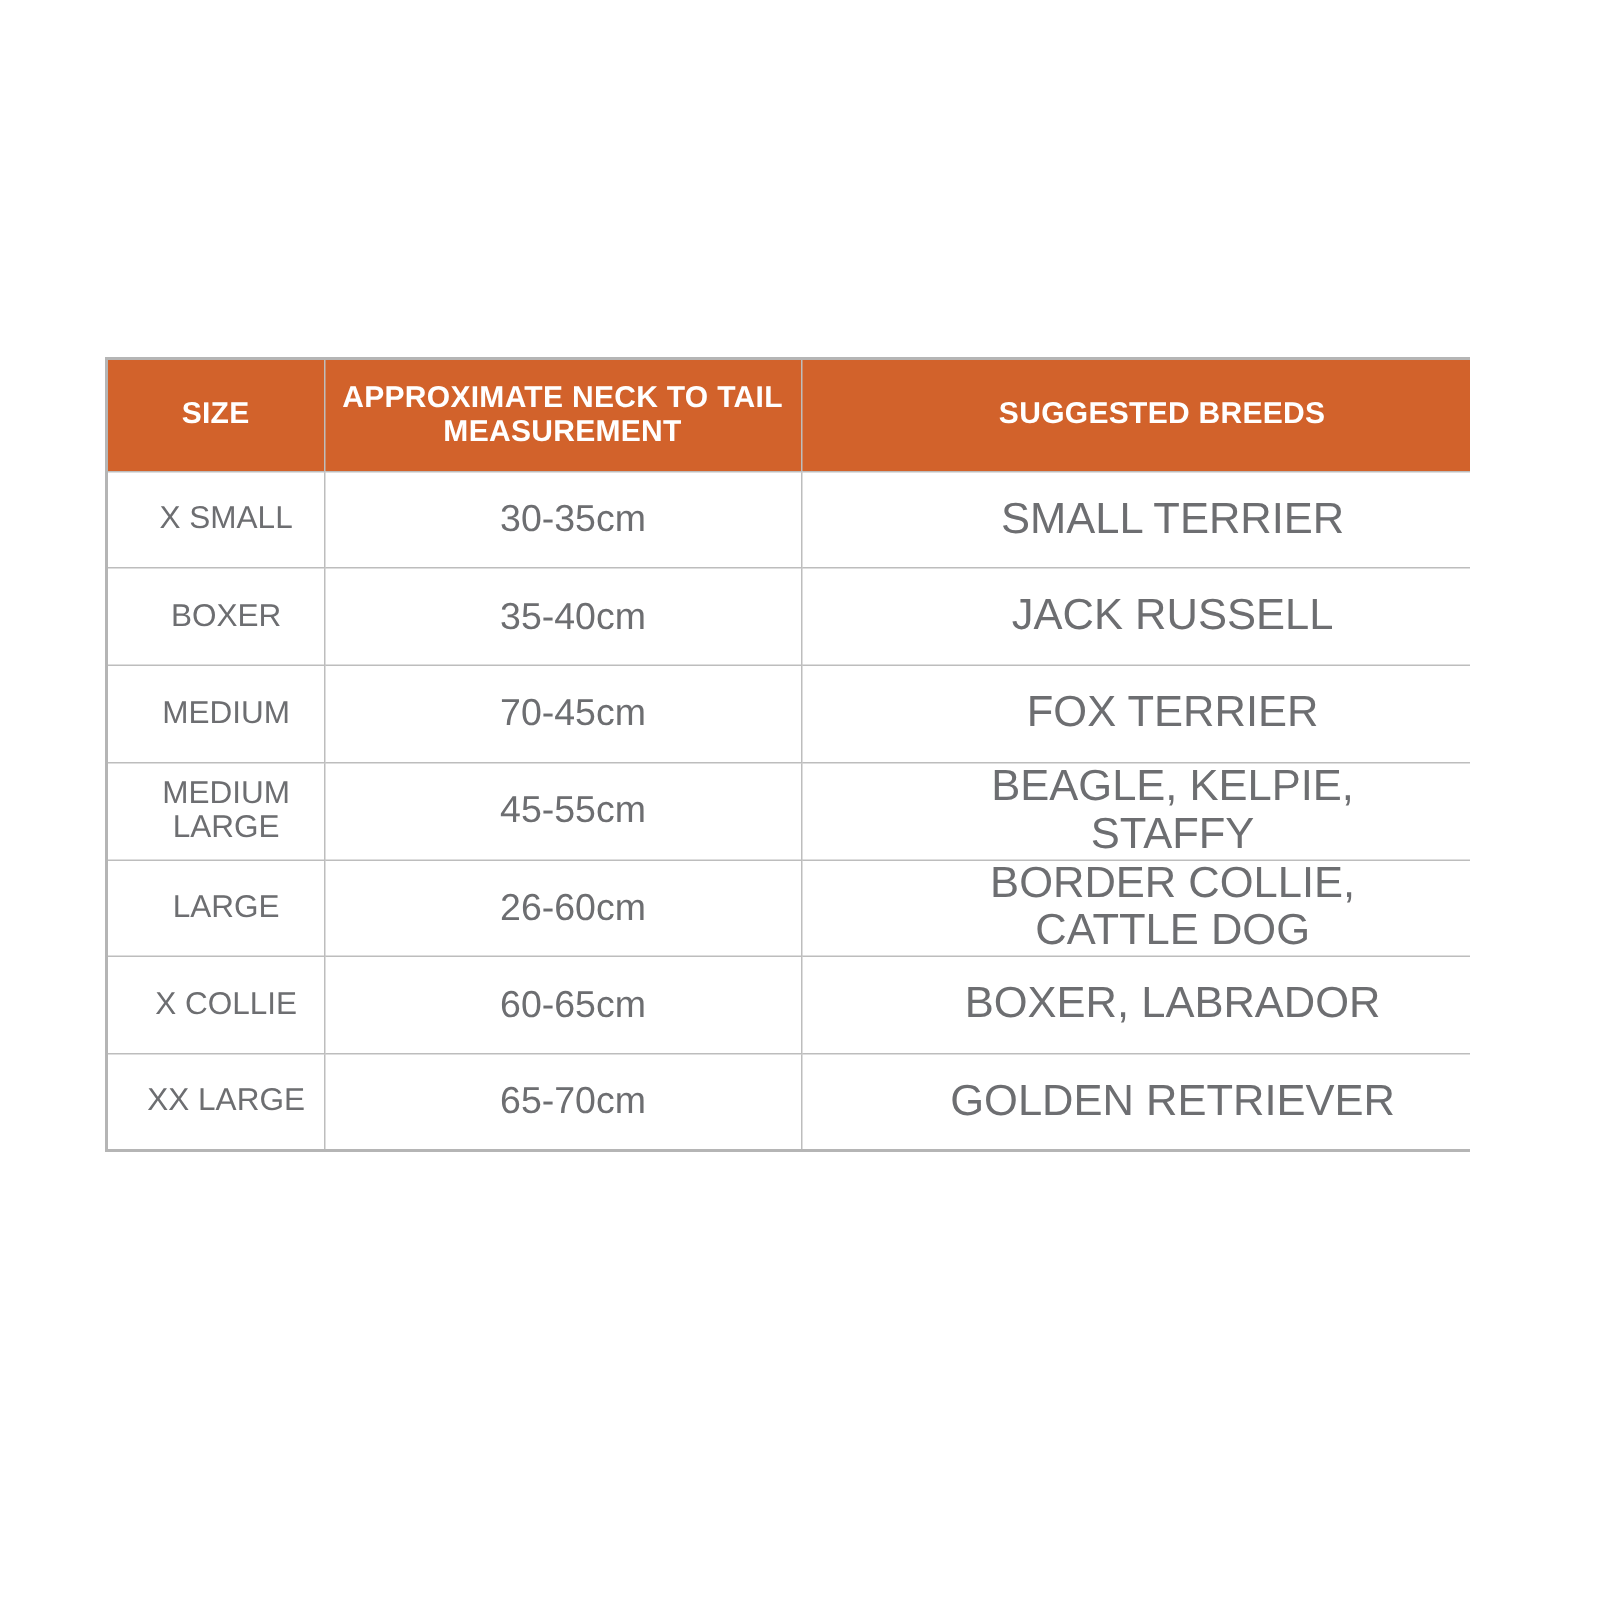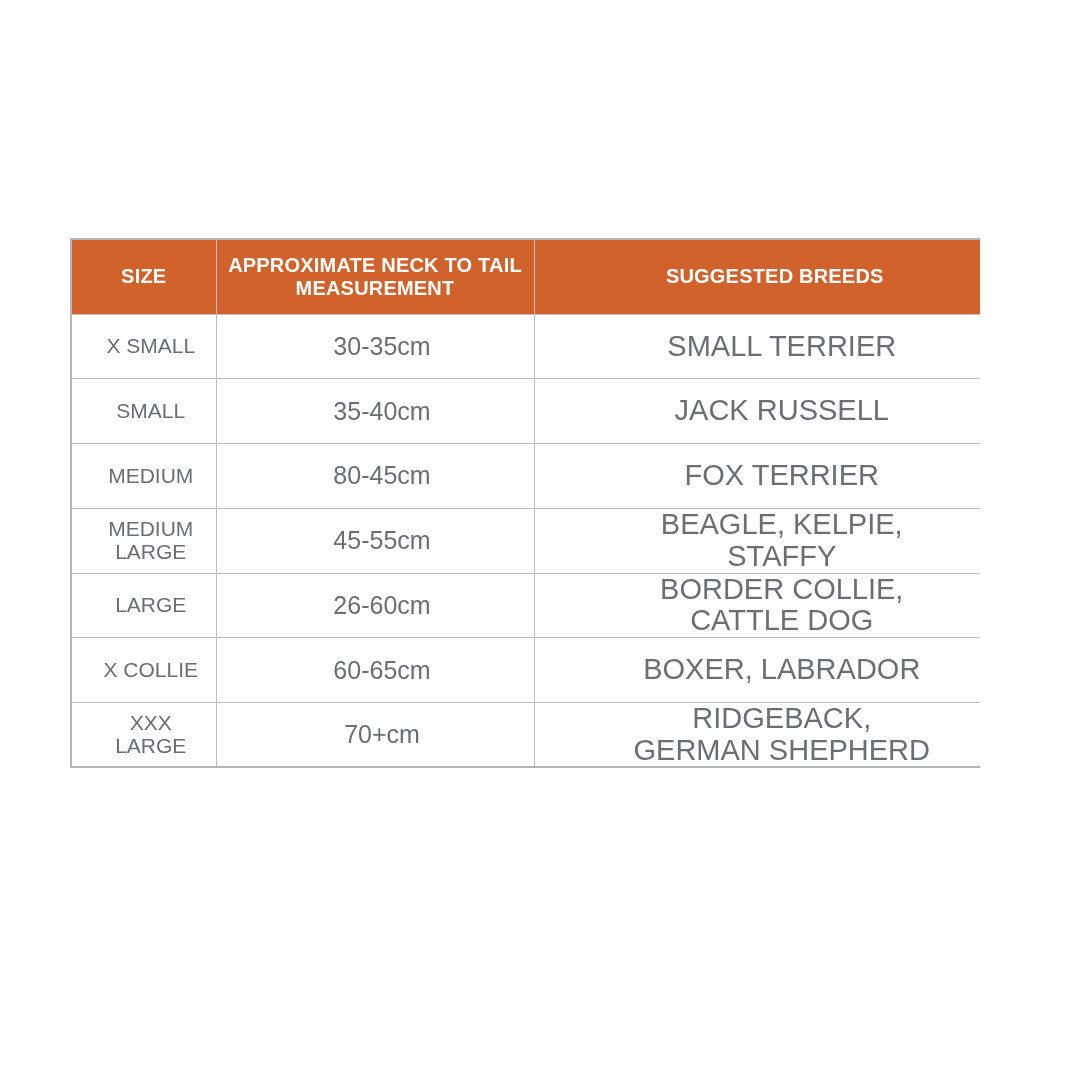--- a/index.html
+++ b/index.html
@@ -74,27 +74,27 @@
         <th>SUGGESTED BREEDS</th>
       </tr>
     </thead>
     <tbody>
       <tr>
         <td class="size-cell">X SMALL</td>
         <td class="measure-cell">30-35cm</td>
         <td class="breeds-cell">SMALL TERRIER</td>
       </tr>
       <tr>
-        <td class="size-cell">SMALL</td>
+        <td class="size-cell">BOXER</td>
         <td class="measure-cell">35-40cm</td>
         <td class="breeds-cell">JACK RUSSELL</td>
       </tr>
       <tr>
         <td class="size-cell">MEDIUM</td>
-        <td class="measure-cell">80-45cm</td>
+        <td class="measure-cell">70-45cm</td>
         <td class="breeds-cell">FOX TERRIER</td>
       </tr>
       <tr>
         <td class="size-cell">MEDIUM
 LARGE</td>
         <td class="measure-cell">45-55cm</td>
         <td class="breeds-cell">BEAGLE, KELPIE,
 STAFFY</td>
       </tr>
       <tr>
@@ -102,20 +102,19 @@
         <td class="measure-cell">26-60cm</td>
         <td class="breeds-cell">BORDER COLLIE,
 CATTLE DOG</td>
       </tr>
       <tr>
         <td class="size-cell">X COLLIE</td>
         <td class="measure-cell">60-65cm</td>
         <td class="breeds-cell">BOXER, LABRADOR</td>
       </tr>
       <tr>
-        <td class="size-cell">XXX LARGE</td>
-        <td class="measure-cell">70+cm</td>
-        <td class="breeds-cell">RIDGEBACK,
-GERMAN SHEPHERD</td>
+        <td class="size-cell">XX LARGE</td>
+        <td class="measure-cell">65-70cm</td>
+        <td class="breeds-cell">GOLDEN RETRIEVER</td>
       </tr>
     </tbody>
   </table>
 </div>
 
 </body></html>

